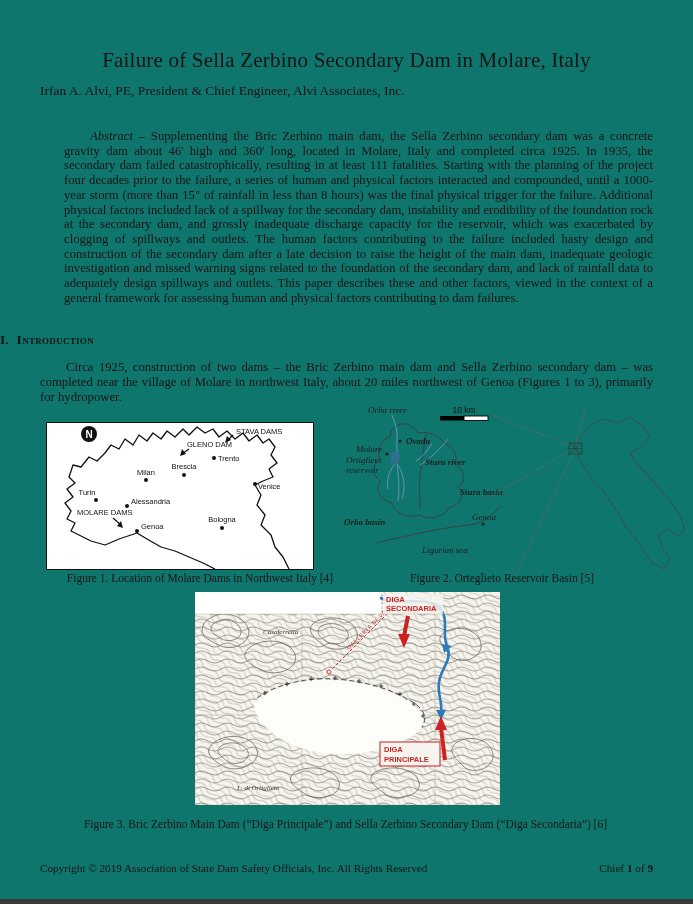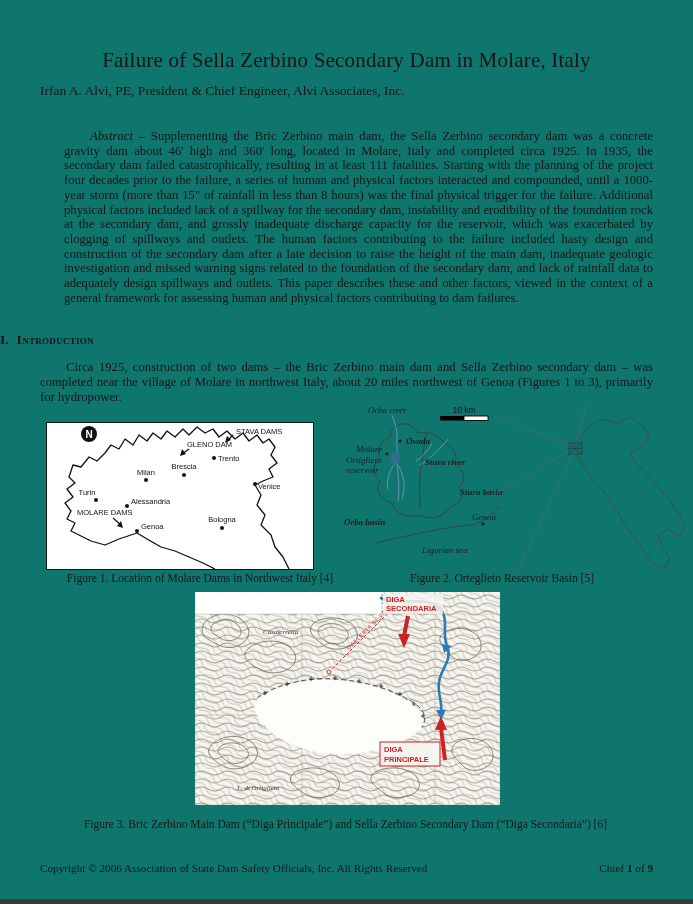--- a/index.html
+++ b/index.html
@@ -235,18 +235,18 @@
       <g fill="#3a372e">
         <text class="serifit" x="68" y="42" font-size="7">Casaferrella</text>
         <text class="serifit" x="42" y="198" font-size="7">L. di Ortiglieto</text>
       </g>
       <rect x="0" y="22" width="305" height="191" fill="none" stroke="#c9c4b6" stroke-width="0.6"></rect>
     </svg>
   </div>
   <div class="caption cap3">Figure 3.  Bric Zerbino Main Dam (“Diga Principale”) and Sella Zerbino Secondary Dam (“Diga Secondaria”) [6]</div>
 
   <div class="footer">
-    <span>Copyright © 2006 Association of State Dam Safety Officials, Inc. All Rights Reserved</span>
+    <span>Copyright © 2019 Association of State Dam Safety Officials, Inc. All Rights Reserved</span>
     <span><span>Chief</span> <b>1</b> <span>of</span> <b>9</b></span>
   </div>
 
   <div class="bottom-bar"></div>
 </div>
 
 </body></html>

